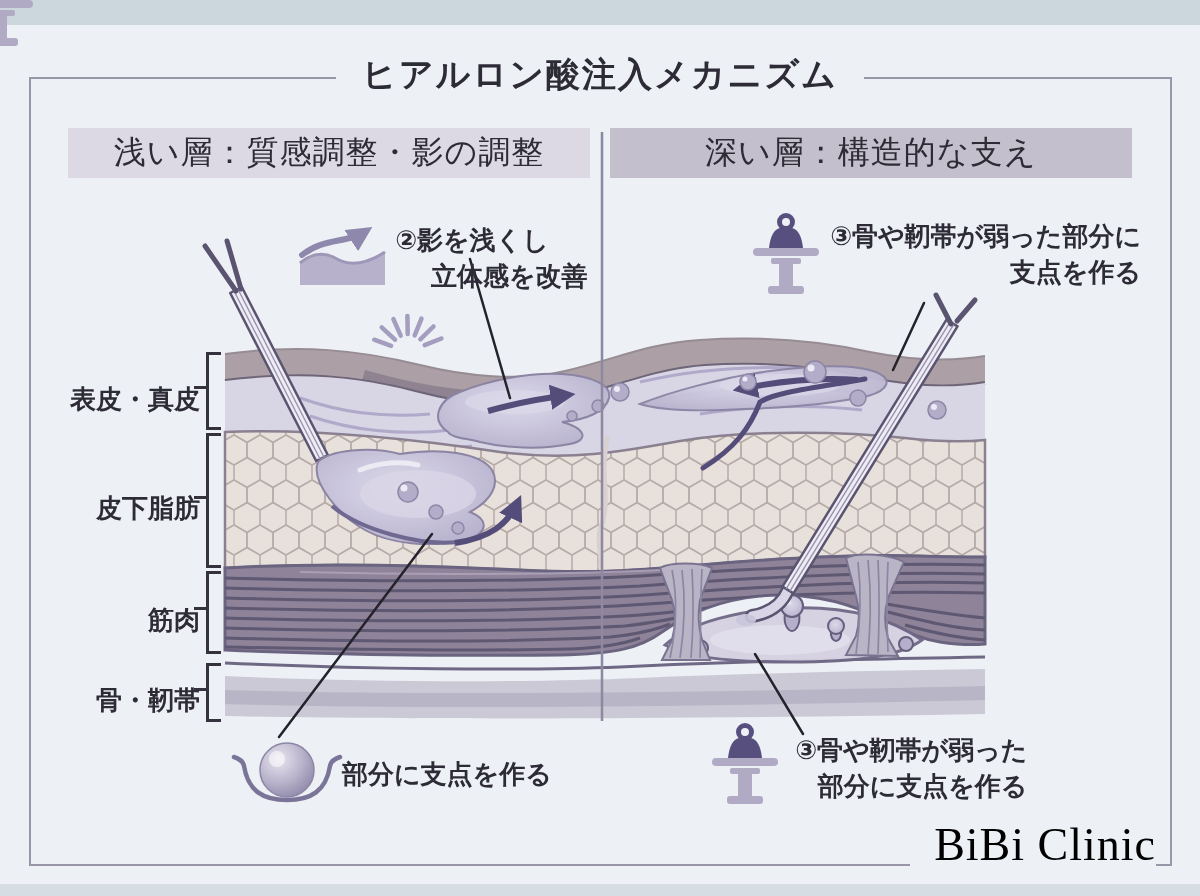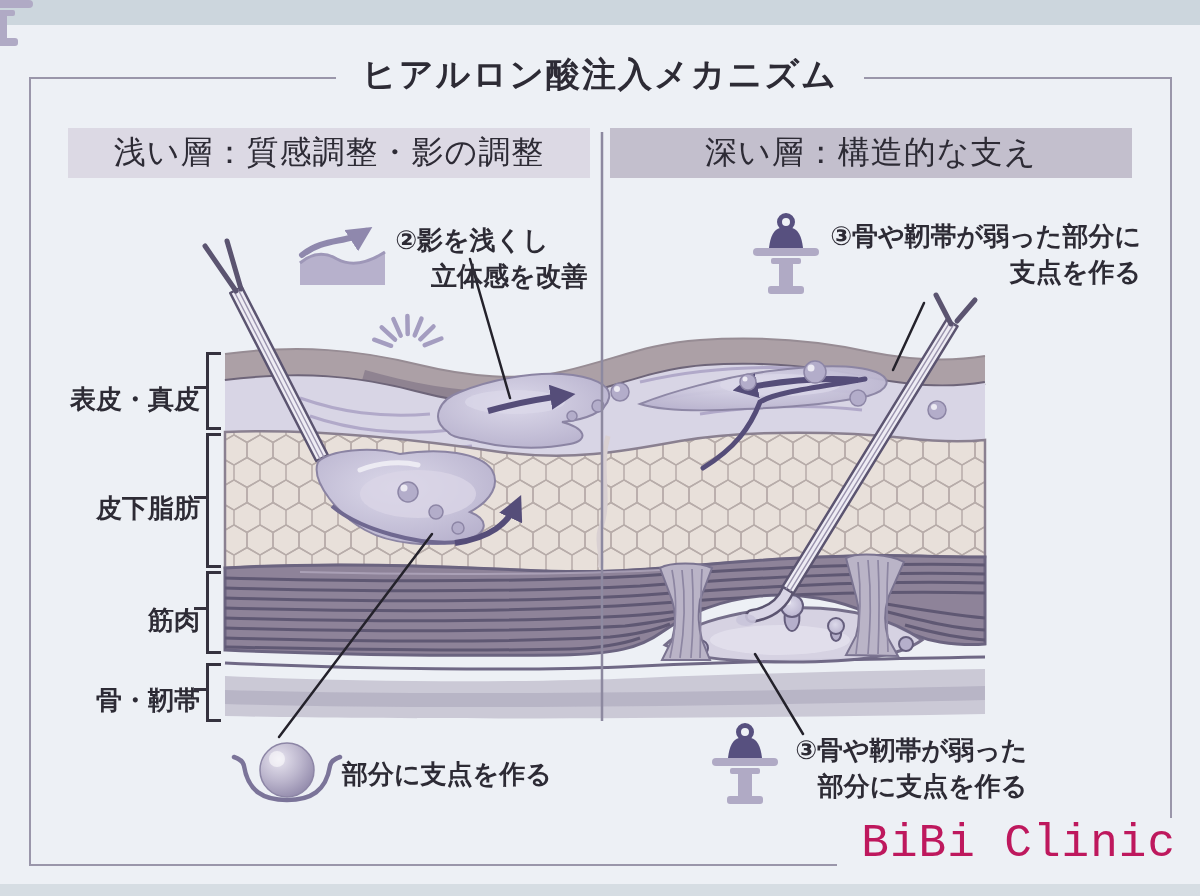--- a/index.html
+++ b/index.html
@@ -14,22 +14,22 @@
        justify-content:center;font-size:32px;font-weight:normal;letter-spacing:1px;white-space:nowrap;}
   .hdr-left{left:68px;background:#dcd9e4;}
   .hdr-right{left:610px;background:#c3bfcd;}
   .layer-label{position:absolute;left:50px;width:150px;text-align:right;font-size:26px;
                font-weight:bold;white-space:nowrap;margin-top:11px;}
   .bracket{position:absolute;left:206px;width:12px;border-left:3px solid #35323e;
            border-top:3px solid #35323e;border-bottom:3px solid #35323e;}
   .dash{position:absolute;left:194px;width:12px;height:3px;background:#35323e;}
   .ann{position:absolute;font-size:26px;font-weight:bold;line-height:36px;white-space:nowrap;}
   .ann .l2{display:block;text-align:right;}
-  .logo{position:absolute;right:24px;top:818px;background:#edf0f5;padding-left:24px;
-        font-family:Liberation Mono, monospace;font-size:46px;color:#be185d;
+  .logo{position:absolute;right:44px;top:818px;background:#edf0f5;padding-left:24px;
+        font-family:Liberation Serif, serif;font-size:46px;color:#000000;
         letter-spacing:1px;}
   svg{position:absolute;left:0;top:0;pointer-events:none;}
 </style>
 </head>
 <body>
 
 <div class="canvas">
 
   <div class="band-top"></div>
   <div class="band-bottom"></div>

